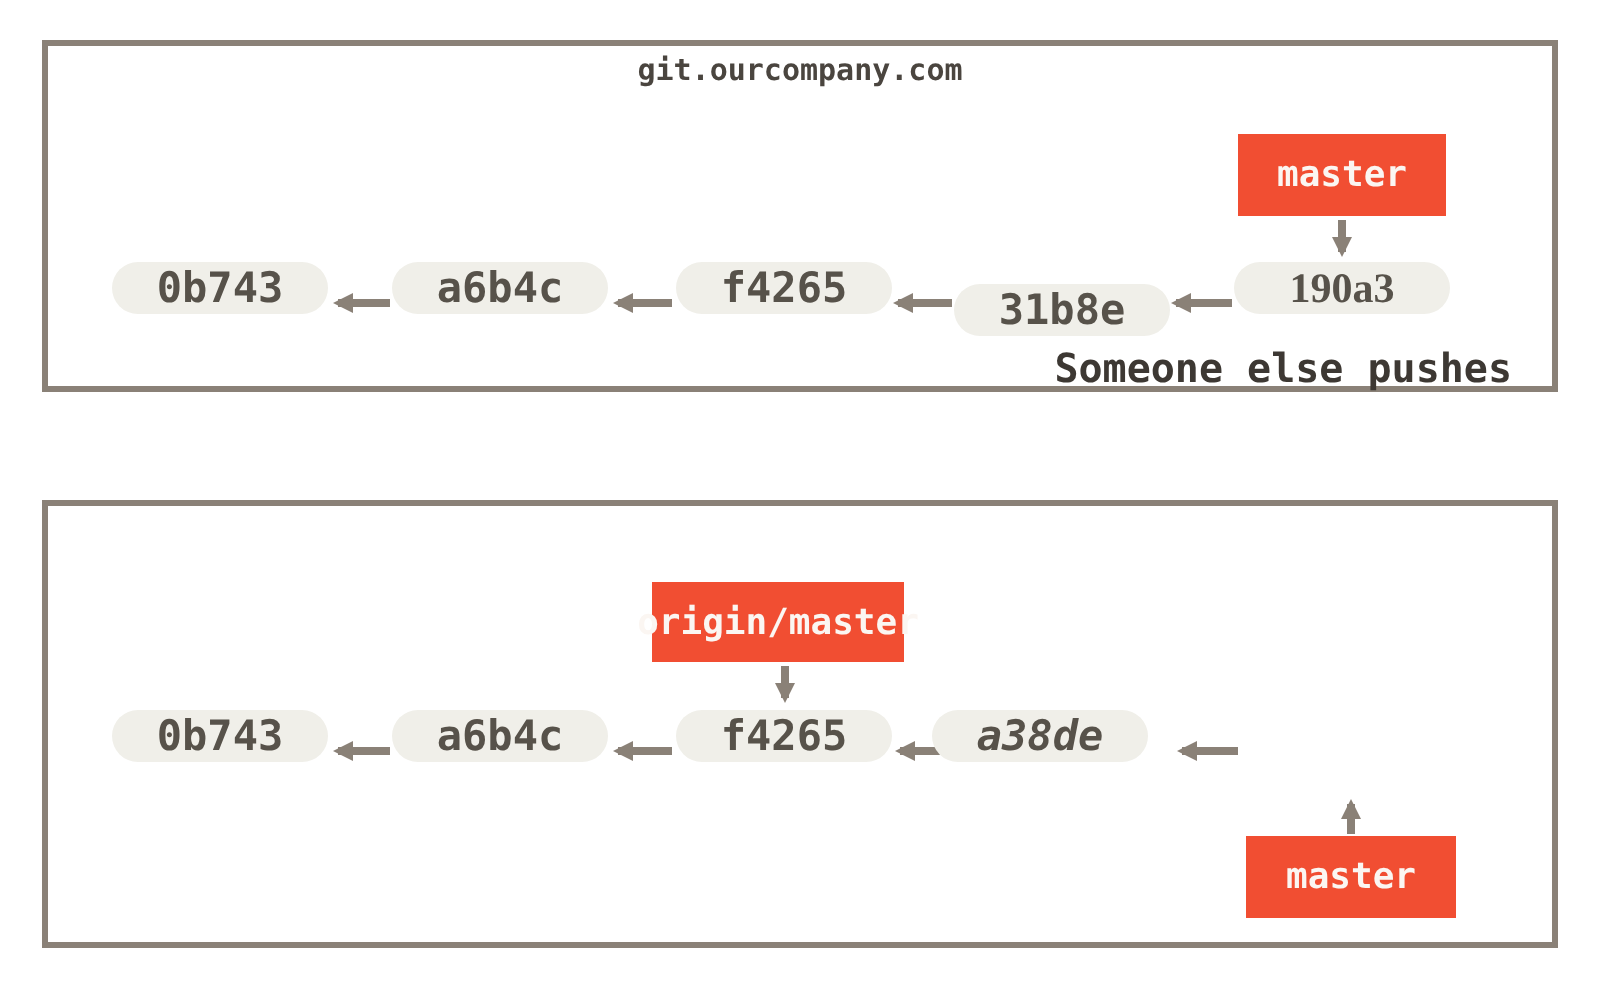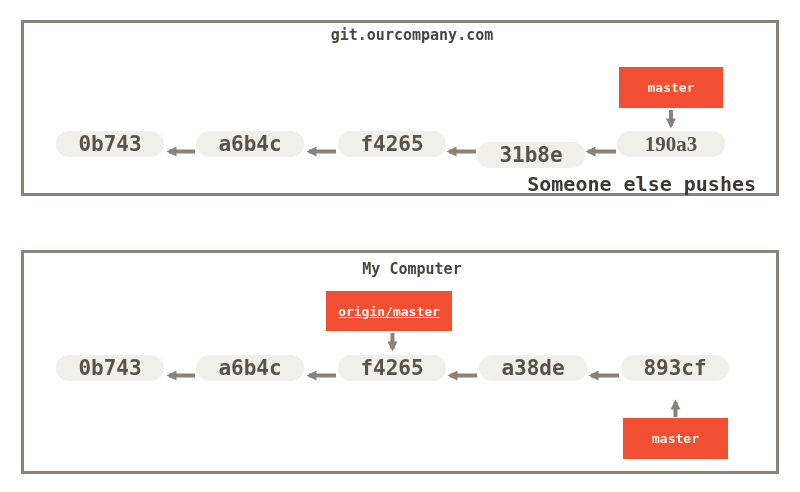--- a/index.html
+++ b/index.html
@@ -38,21 +38,20 @@
   .repo-box.remote { left: 21px; top: 20px;  width: 758px; height: 176px; }
   .repo-box.local  { left: 21px; top: 250px; width: 758px; height: 224px; }
   .repo-title {
     position: absolute;
     left: 21px;
     width: 758px;
     text-align: center;
     font-size: 15px;
     line-height: 18px;
     color: var(--title-text);
-    padding-left: 12px;
   }
   .repo-title.remote-title { top: 26px; }
   .repo-title.local-title  { top: 260px; }
   .annotation {
     position: absolute;
     right: 44px;
     top: 175px;
     font-size: 20px;
     line-height: 18px;
     color: var(--annotation-text);
@@ -68,25 +67,25 @@
     justify-content: center;
     font-size: 21px;
     color: var(--node-text);
   }
   .branch {
     position: absolute;
     background: var(--branch-fill);
     display: flex;
     align-items: center;
     justify-content: center;
-    font-size: 13px;
+    font-size: 18px;
     color: var(--branch-text);
   }
   .branch.remote-master { left: 619px; top: 67px;  width: 104px; height: 41px; }
-  .branch.origin-master { left: 326px; top: 291px; width: 126px; height: 40px; text-decoration: underline; }
+  .branch.origin-master { left: 326px; top: 291px; width: 126px; height: 40px; }
   .branch.local-master  { left: 623px; top: 418px; width: 105px; height: 41px; }
 </style>
 </head>
 <body>
 
 <div class="page">
 
   <svg class="arrow-layer" width="800" height="492" viewBox="0 0 800 492">
     <defs>
       <marker id="arrowhead" viewBox="0 0 10 10" refX="7.5" refY="5" markerWidth="11" markerHeight="10" markerUnits="userSpaceOnUse" orient="auto">
@@ -115,24 +114,22 @@
 
   <div class="node" style="left:56px;  top:131px;">0b743</div>
   <div class="node" style="left:196px; top:131px;">a6b4c</div>
   <div class="node" style="left:338px; top:131px;">f4265</div>
   <div class="node" style="left:477px; top:142px;">31b8e</div>
   <div class="node" style="left:617px; top:131px;font-family:Liberation Serif, serif;">190a3</div>
 
   <div class="annotation">Someone else pushes</div>
 
   <div class="repo-box local"></div>
-  <div class="repo-title local-title">My Computer</div>
 
   <div class="branch origin-master">origin/master</div>
   <div class="branch local-master">master</div>
 
   <div class="node" style="left:56px;  top:355px;">0b743</div>
   <div class="node" style="left:196px; top:355px;">a6b4c</div>
   <div class="node" style="left:338px; top:355px;">f4265</div>
-  <div class="node" style="left:479px; top:355px;">a38de</div>
-  <div class="node" style="left:621px; top:355px;">893cf</div>
+  <div class="node" style="left:466px; top:355px;font-style:italic;">a38de</div>
 
 </div>
 
 </body></html>

